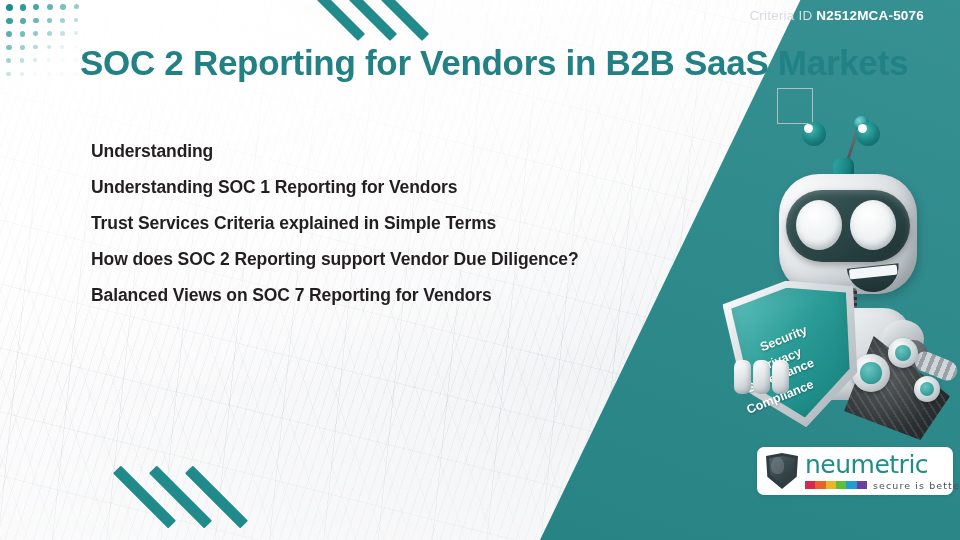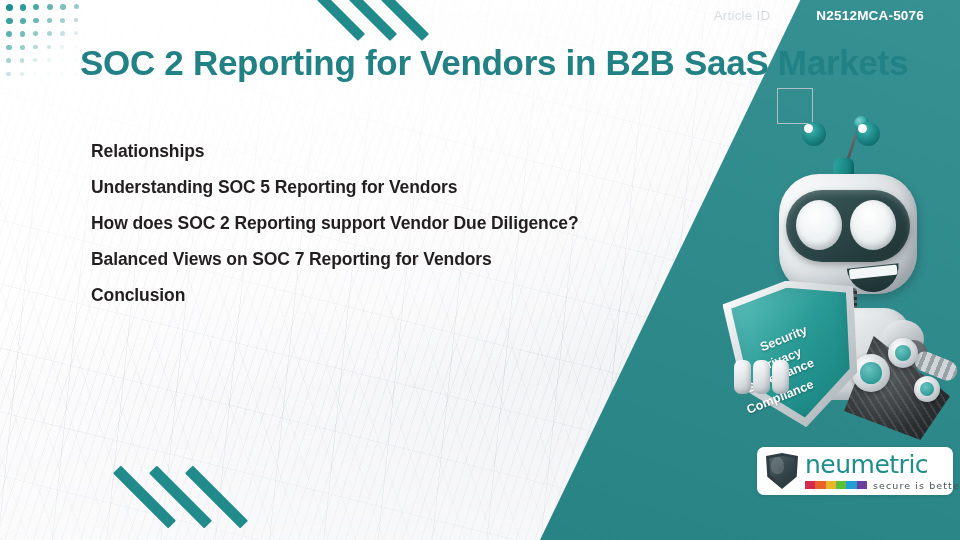--- a/index.html
+++ b/index.html
@@ -84,21 +84,21 @@
   }
 
   
   .article-id{
     position:absolute;right:36px;top:8px;
     font-size:13.5px;letter-spacing:.2px;color:#c9ced6;font-weight:700;
     white-space:nowrap;
   }
   .article-id .lbl{color:#d8dce2;font-weight:400;}
   .article-id .val{color:#ffffff;font-weight:700;
-    text-shadow:0 0 1px rgba(120,130,140,.35);margin-left:42px;}
+    text-shadow:0 0 1px rgba(120,130,140,.35);}
 
   .title{
     position:absolute;left:80px;top:44px;width:860px;
     font-size:35px;font-weight:800;color:#218184;
     letter-spacing:-.3px;line-height:1.1;white-space:nowrap;
   }
 
   
   .toc{position:absolute;left:91px;top:134px;width:600px;}
   .toc-item{
@@ -365,32 +365,32 @@
   </div>
   <div class="stripes stripes-bot">
     <b></b>
       <b></b>
       <b></b>
   </div>
 
   <div class="sq-accent"></div>
 
   <div class="article-id">
-    <span class="lbl">Article ID</span>
+    <span class="lbl">Criteria ID</span>
     <span class="val">N2512MCA-5076</span>
   </div>
 
   <div class="title">SOC 2 Reporting for Vendors in B2B SaaS Markets</div>
 
   <div class="toc" id="toc">
-      <div class="toc-item">Relationships</div>
-      <div class="toc-item">Understanding SOC 5 Reporting for Vendors</div>
+      <div class="toc-item">Understanding</div>
+      <div class="toc-item">Understanding SOC 1 Reporting for Vendors</div>
+      <div class="toc-item">Trust Services Criteria explained in Simple Terms</div>
       <div class="toc-item">How does SOC 2 Reporting support Vendor Due Diligence?</div>
       <div class="toc-item">Balanced Views on SOC 7 Reporting for Vendors</div>
-      <div class="toc-item">Conclusion</div>
     </div>
 
   <div class="robot">
     <div class="r-antenna-stem"></div>
     <div class="r-antenna-ball"></div>
     <div class="r-antenna-base"></div>
 
     <div class="r-head"></div>
     <div class="r-visor"></div>
     <div class="r-eye l"></div>

